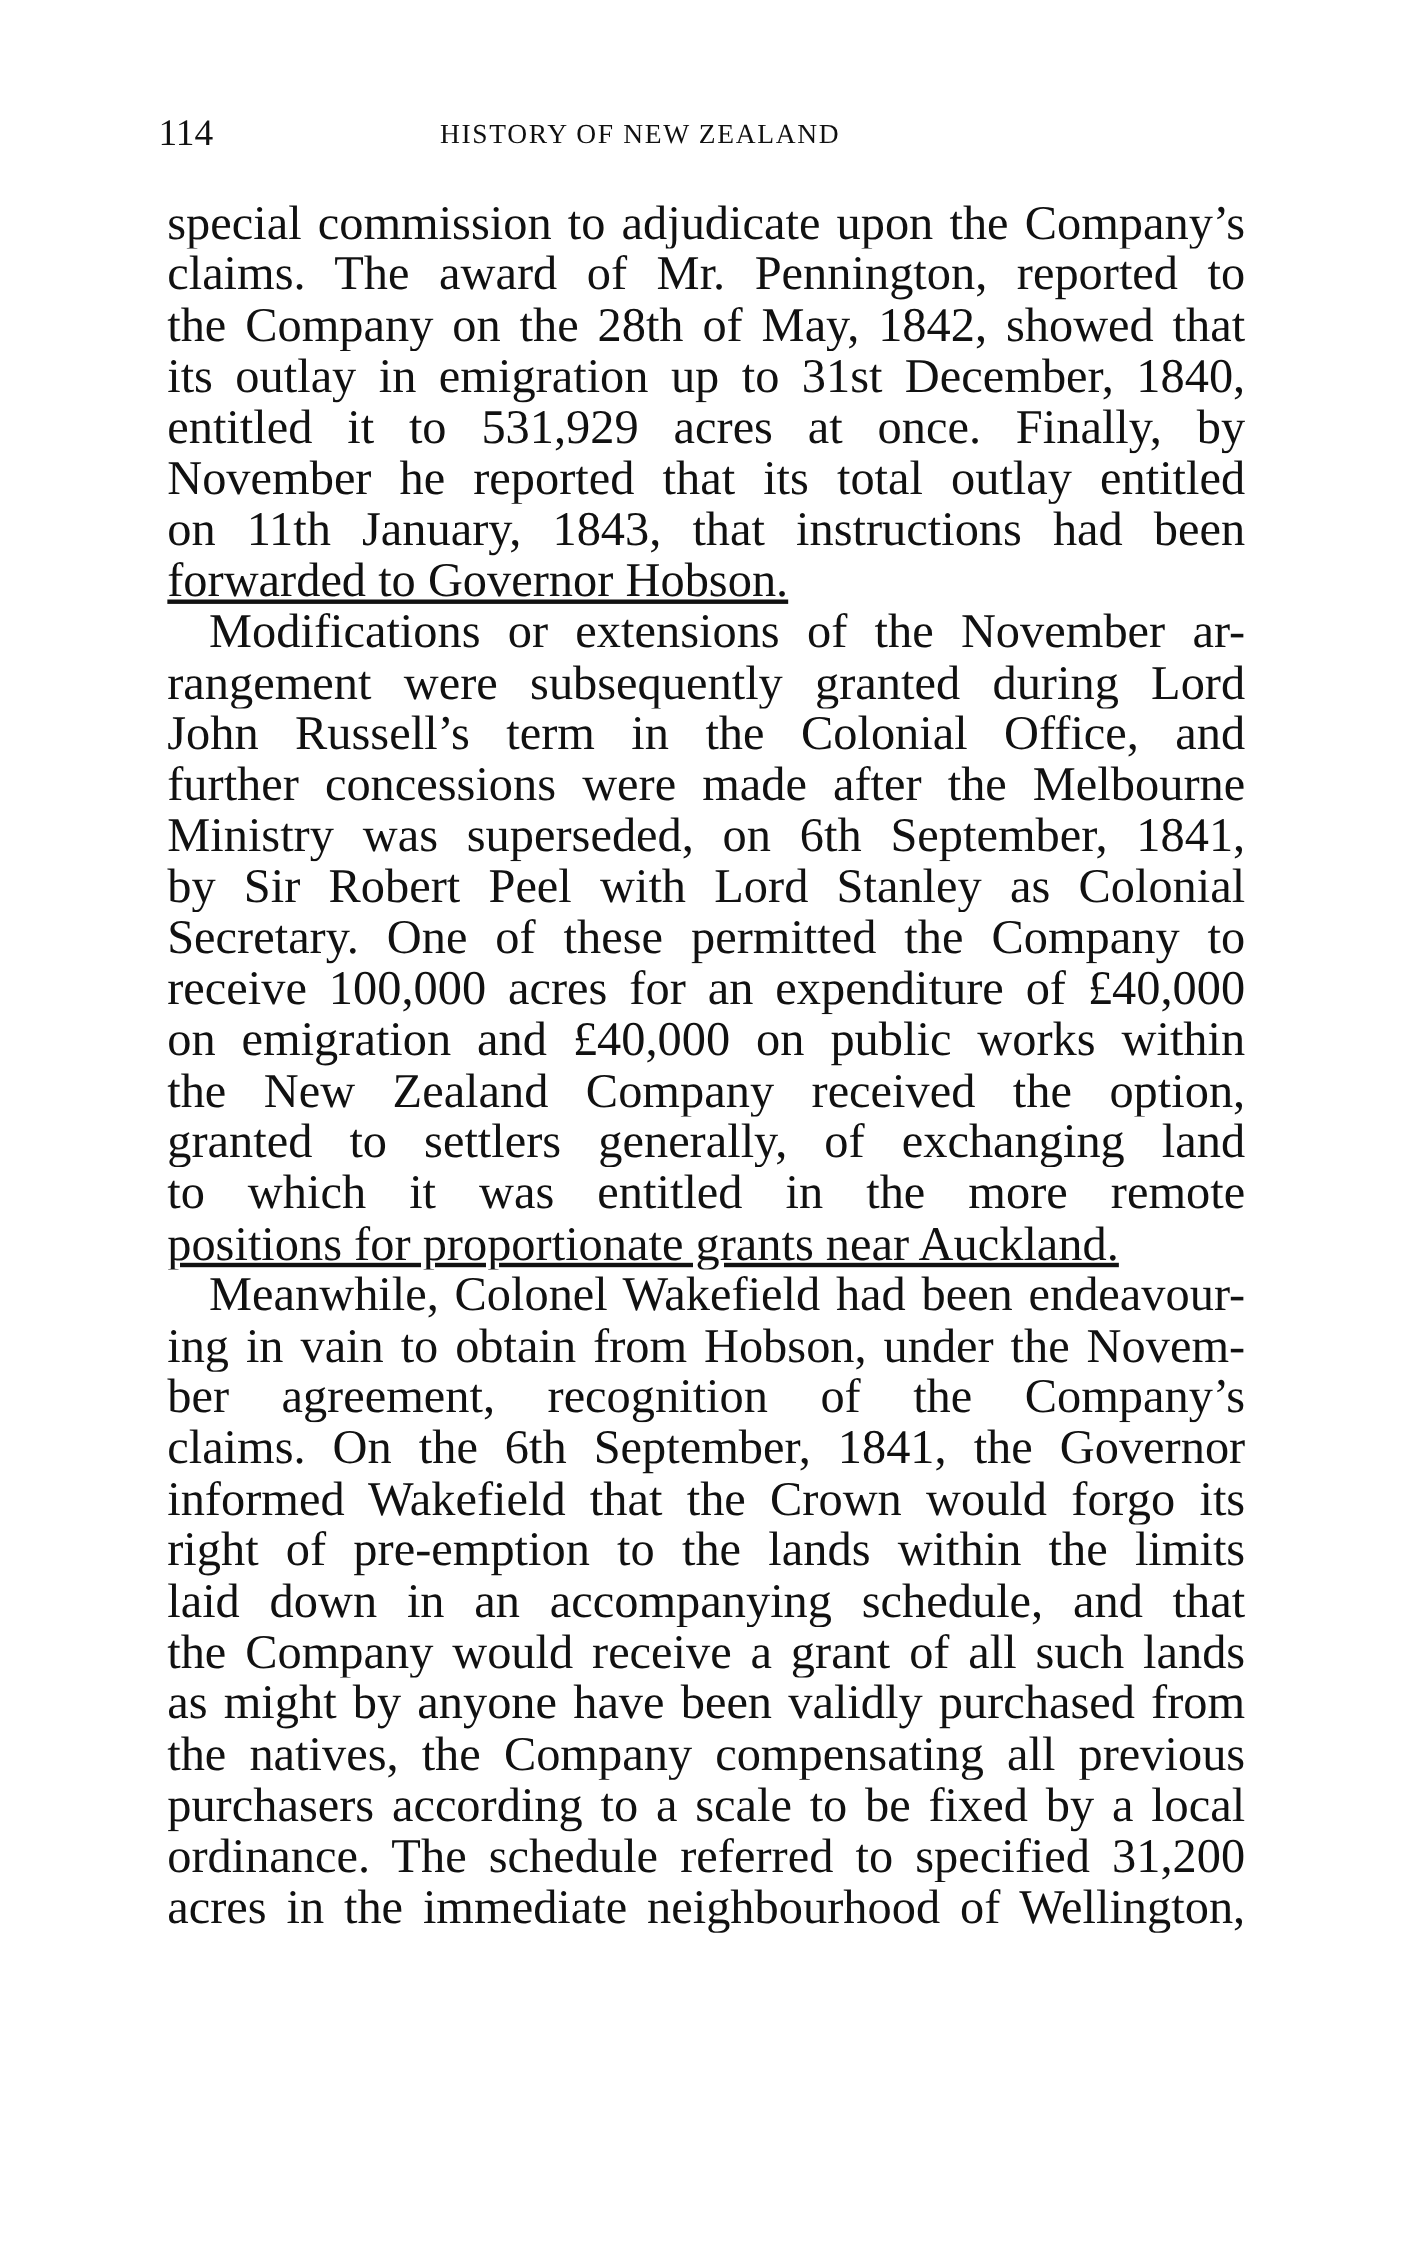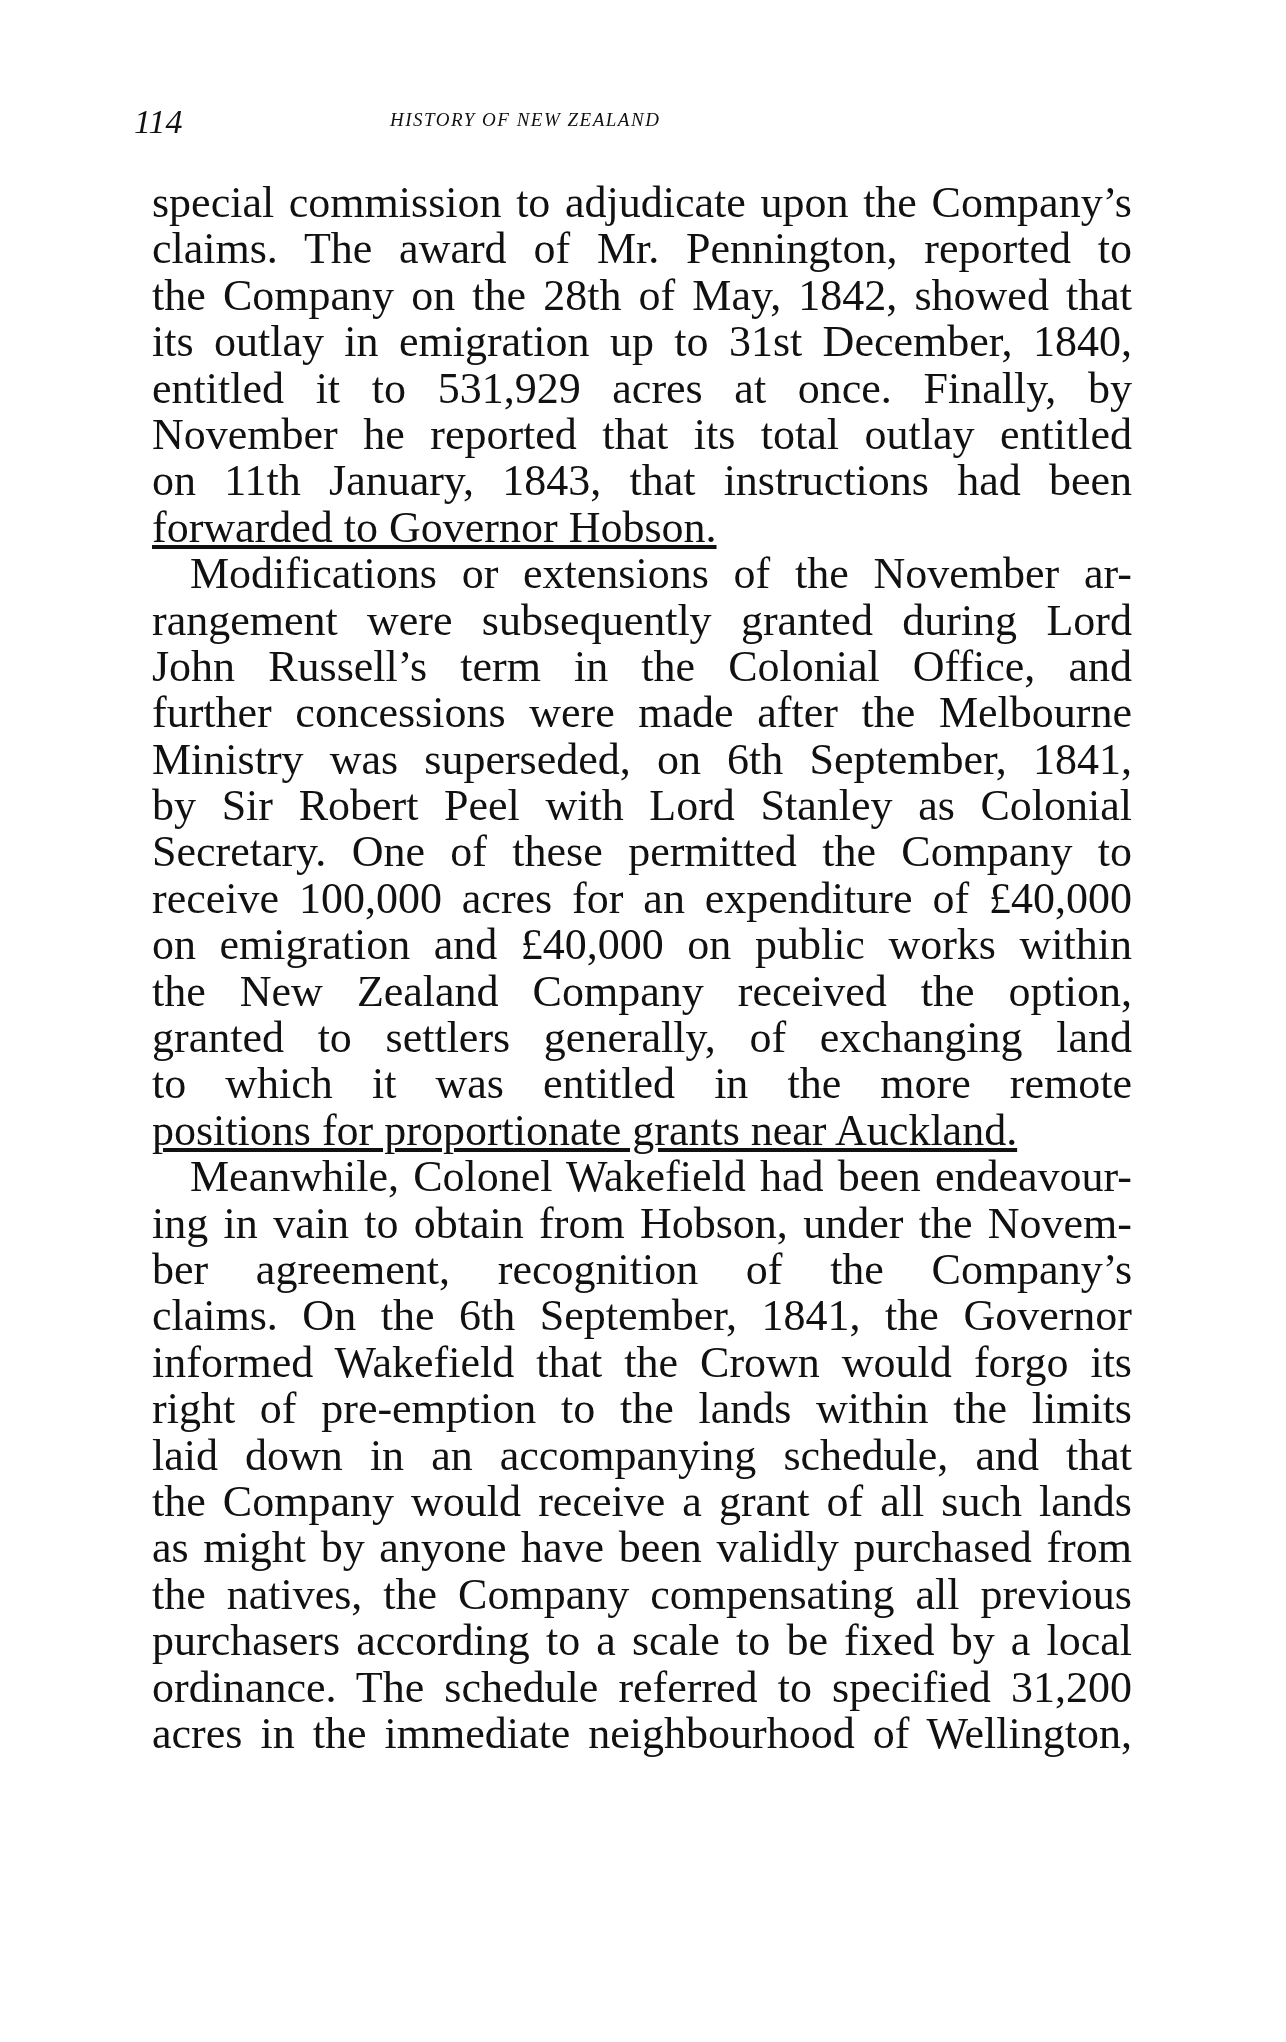--- a/index.html
+++ b/index.html
@@ -1,20 +1,20 @@
 <!DOCTYPE html>
 <html><head>
 <meta charset="utf-8">
 <style>
   html, body { margin:0; padding:0; background:#ffffff; }
   body { width:1286px; height:2042px; position:relative; overflow:hidden;
          font-family:"Liberation Serif","DejaVu Serif",serif; color:#111; }
-  .header { position:absolute; top:103px; left:134px; width:982px; height:40px;font-style:italic; }
+  .header { position:absolute; top:103px; left:144px; width:982px; height:40px; }
   .page-number { position:absolute; left:0; top:0; font-size:34px; letter-spacing:0px; }
-  .running-title { position:absolute; left:256px; top:6px; font-size:19px; letter-spacing:1.5px; }
+  .running-title { position:absolute; left:256px; top:6px; font-size:25px; letter-spacing:1.5px; }
   .body-text { position:absolute; top:180px; left:152px; width:980px; }
   .line { display:block; height:46.4px; line-height:46.4px; font-size:44px;
           text-align:justify; text-align-last:justify; white-space:nowrap; overflow:hidden; }
   .line.last { text-align-last:left;text-decoration:underline; }
   .line.indent { padding-left:38px; }
 </style>
 </head>
 <body>
 
 <div class="header">

